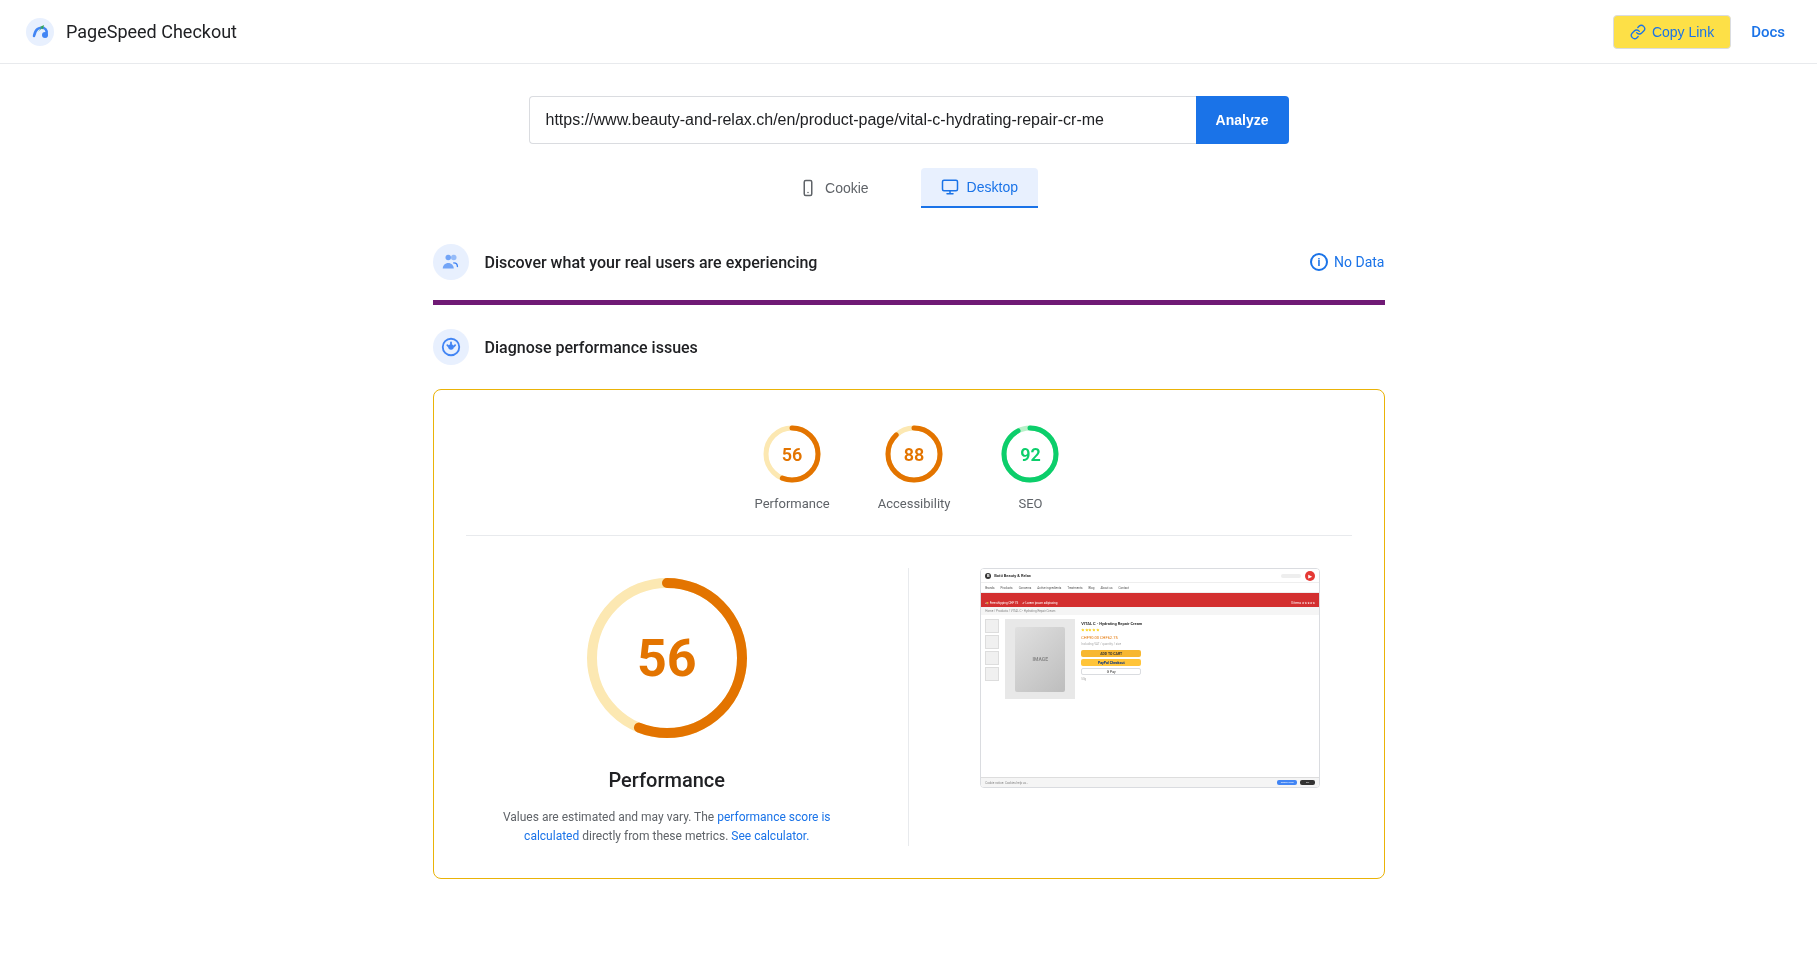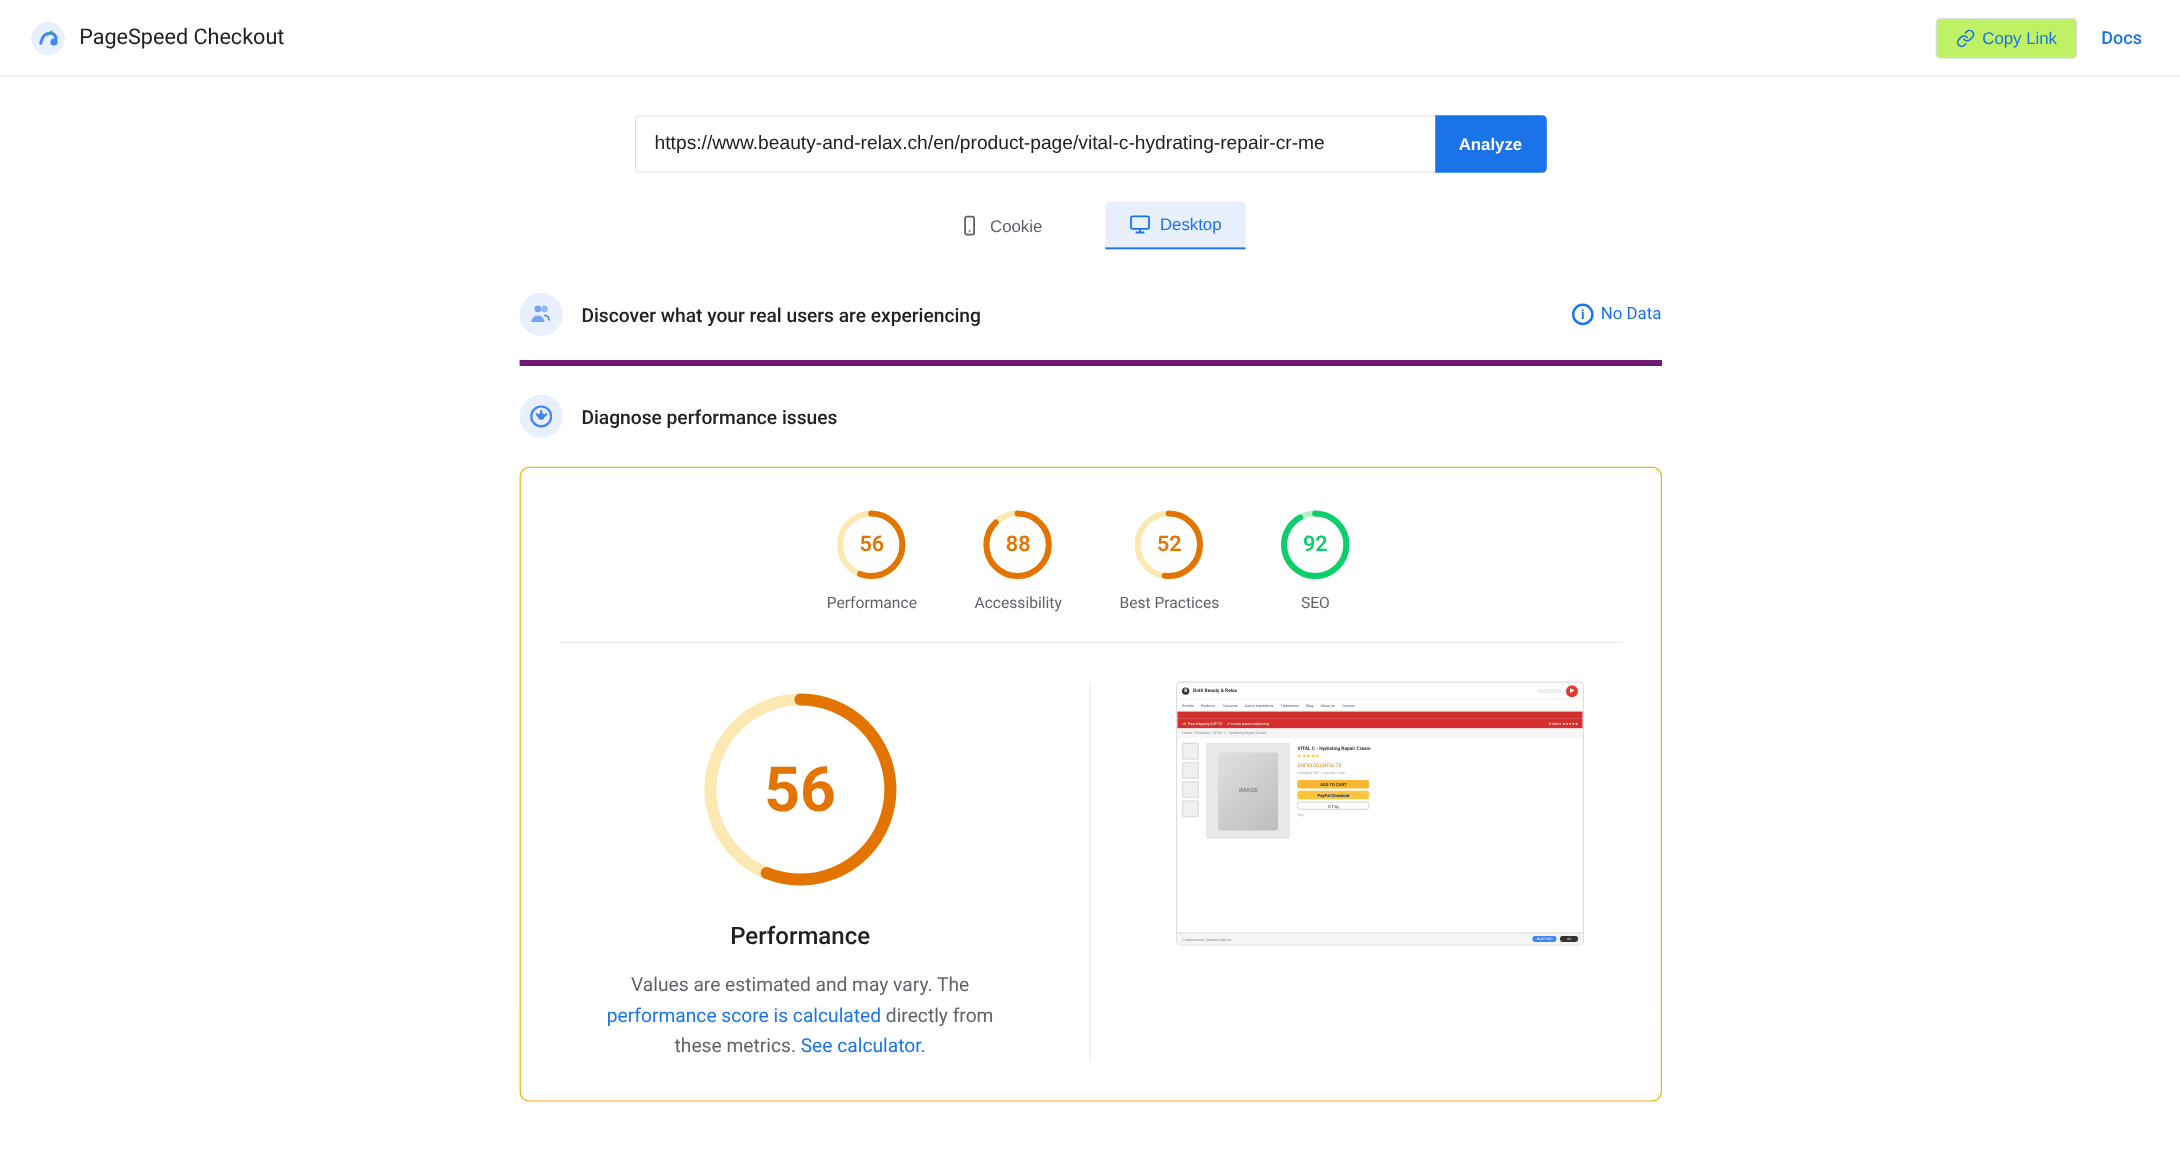--- a/index.html
+++ b/index.html
@@ -33,21 +33,21 @@
       align-items: center;
       gap: 12px;
     }
     .copy-link-btn {
       display: flex;
       align-items: center;
       gap: 6px;
       padding: 8px 16px;
       border: 1px solid #dadce0;
       border-radius: 4px;
-      background: #bef264;
+      background: #fde047;
       color: #1a73e8;
       font-size: 14px;
       cursor: pointer;
       font-weight: 500;
     }
     .docs-link {
       color: #1a73e8;
       font-size: 15px;
       font-weight: 500;
       text-decoration: none;
@@ -266,21 +266,21 @@
       transform: translate(-50%, -50%);
       font-size: 52px;
       font-weight: 700;
     }
     .large-score-title {
       font-size: 20px;
       font-weight: 500;
       margin-bottom: 16px;
     }
     .score-note {
-      font-size: 16px;
+      font-size: 12px;
       color: #5f6368;
       text-align: center;
       line-height: 1.6;
       max-width: 340px;
     }
     .score-note a { color: #1a73e8; text-decoration: none; }
     .divider-vertical {
       width: 1px;
       background: #e8eaed;
       align-self: stretch;
@@ -492,30 +492,20 @@
           <div class="score-circle">
             <svg width="64" height="64" viewBox="0 0 64 64">
               <circle cx="32" cy="32" r="26" fill="none" stroke="#fce8b2" stroke-width="5"></circle>
               <circle cx="32" cy="32" r="26" fill="none" stroke="#e37400" stroke-width="5" stroke-dasharray="163" stroke-dashoffset="20" stroke-linecap="round"></circle>
             </svg>
             <span class="score-number color-orange">88</span>
           </div>
           <span class="score-label">Accessibility</span>
         </div>
 
-        <div class="score-item">
-          <div class="score-circle">
-            <svg width="64" height="64" viewBox="0 0 64 64">
-              <circle cx="32" cy="32" r="26" fill="none" stroke="#fce8b2" stroke-width="5"></circle>
-              <circle cx="32" cy="32" r="26" fill="none" stroke="#e37400" stroke-width="5" stroke-dasharray="163" stroke-dashoffset="78" stroke-linecap="round"></circle>
-            </svg>
-            <span class="score-number color-orange">52</span>
-          </div>
-          <span class="score-label">Best Practices</span>
-        </div>
 
         <div class="score-item">
           <div class="score-circle">
             <svg width="64" height="64" viewBox="0 0 64 64">
               <circle cx="32" cy="32" r="26" fill="none" stroke="#b7f1c8" stroke-width="5"></circle>
               <circle cx="32" cy="32" r="26" fill="none" stroke="#0cce6b" stroke-width="5" stroke-dasharray="163" stroke-dashoffset="13" stroke-linecap="round"></circle>
             </svg>
             <span class="score-number color-green">92</span>
           </div>
           <span class="score-label">SEO</span>

